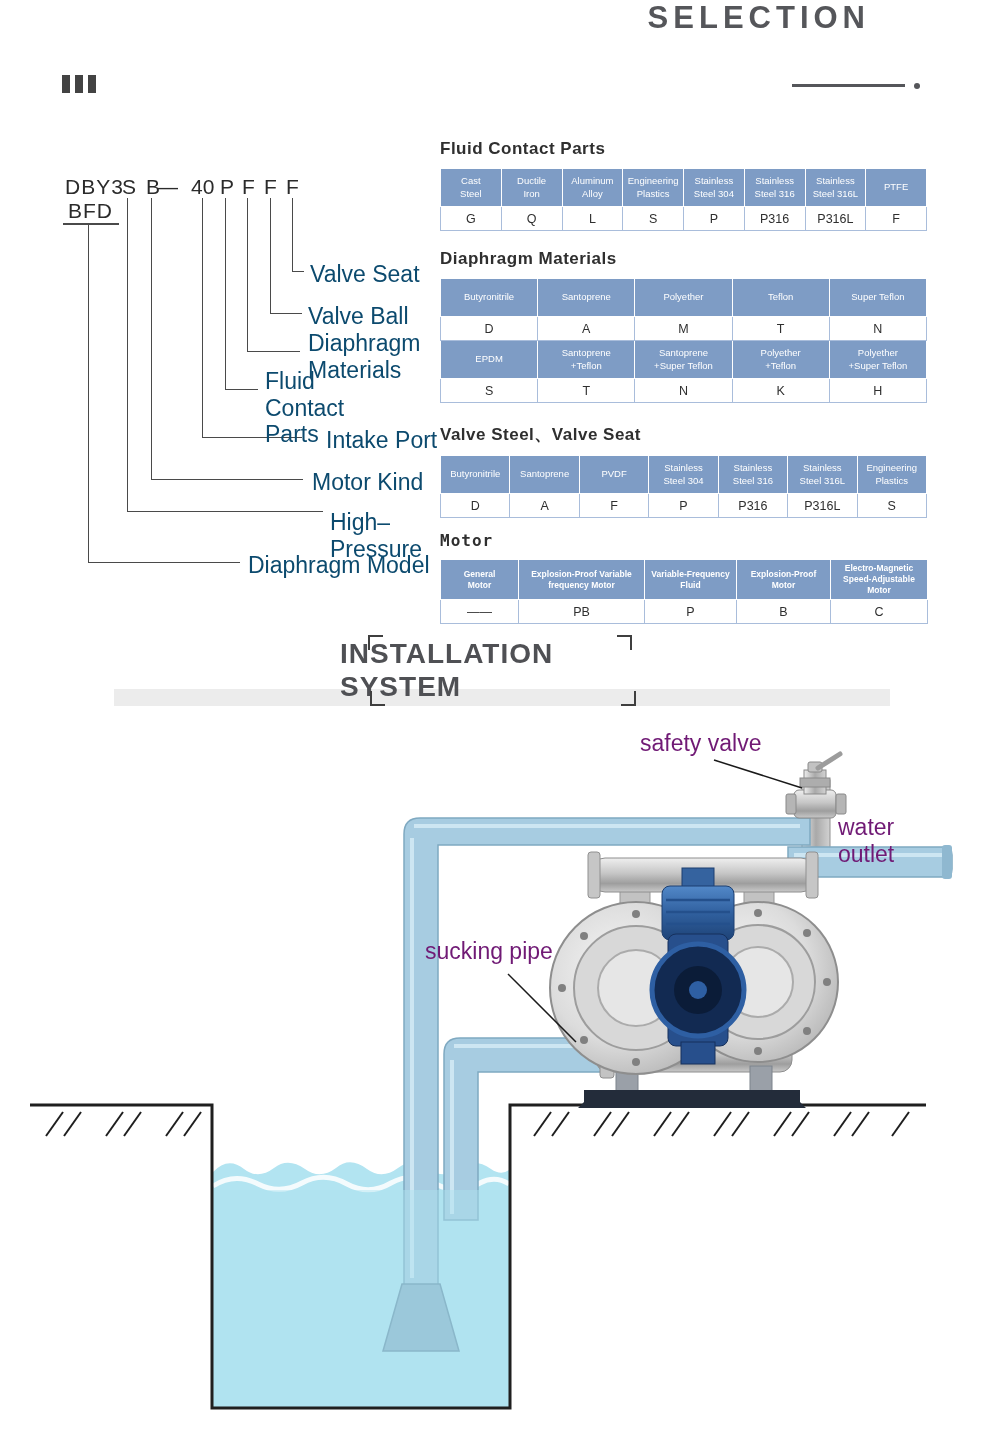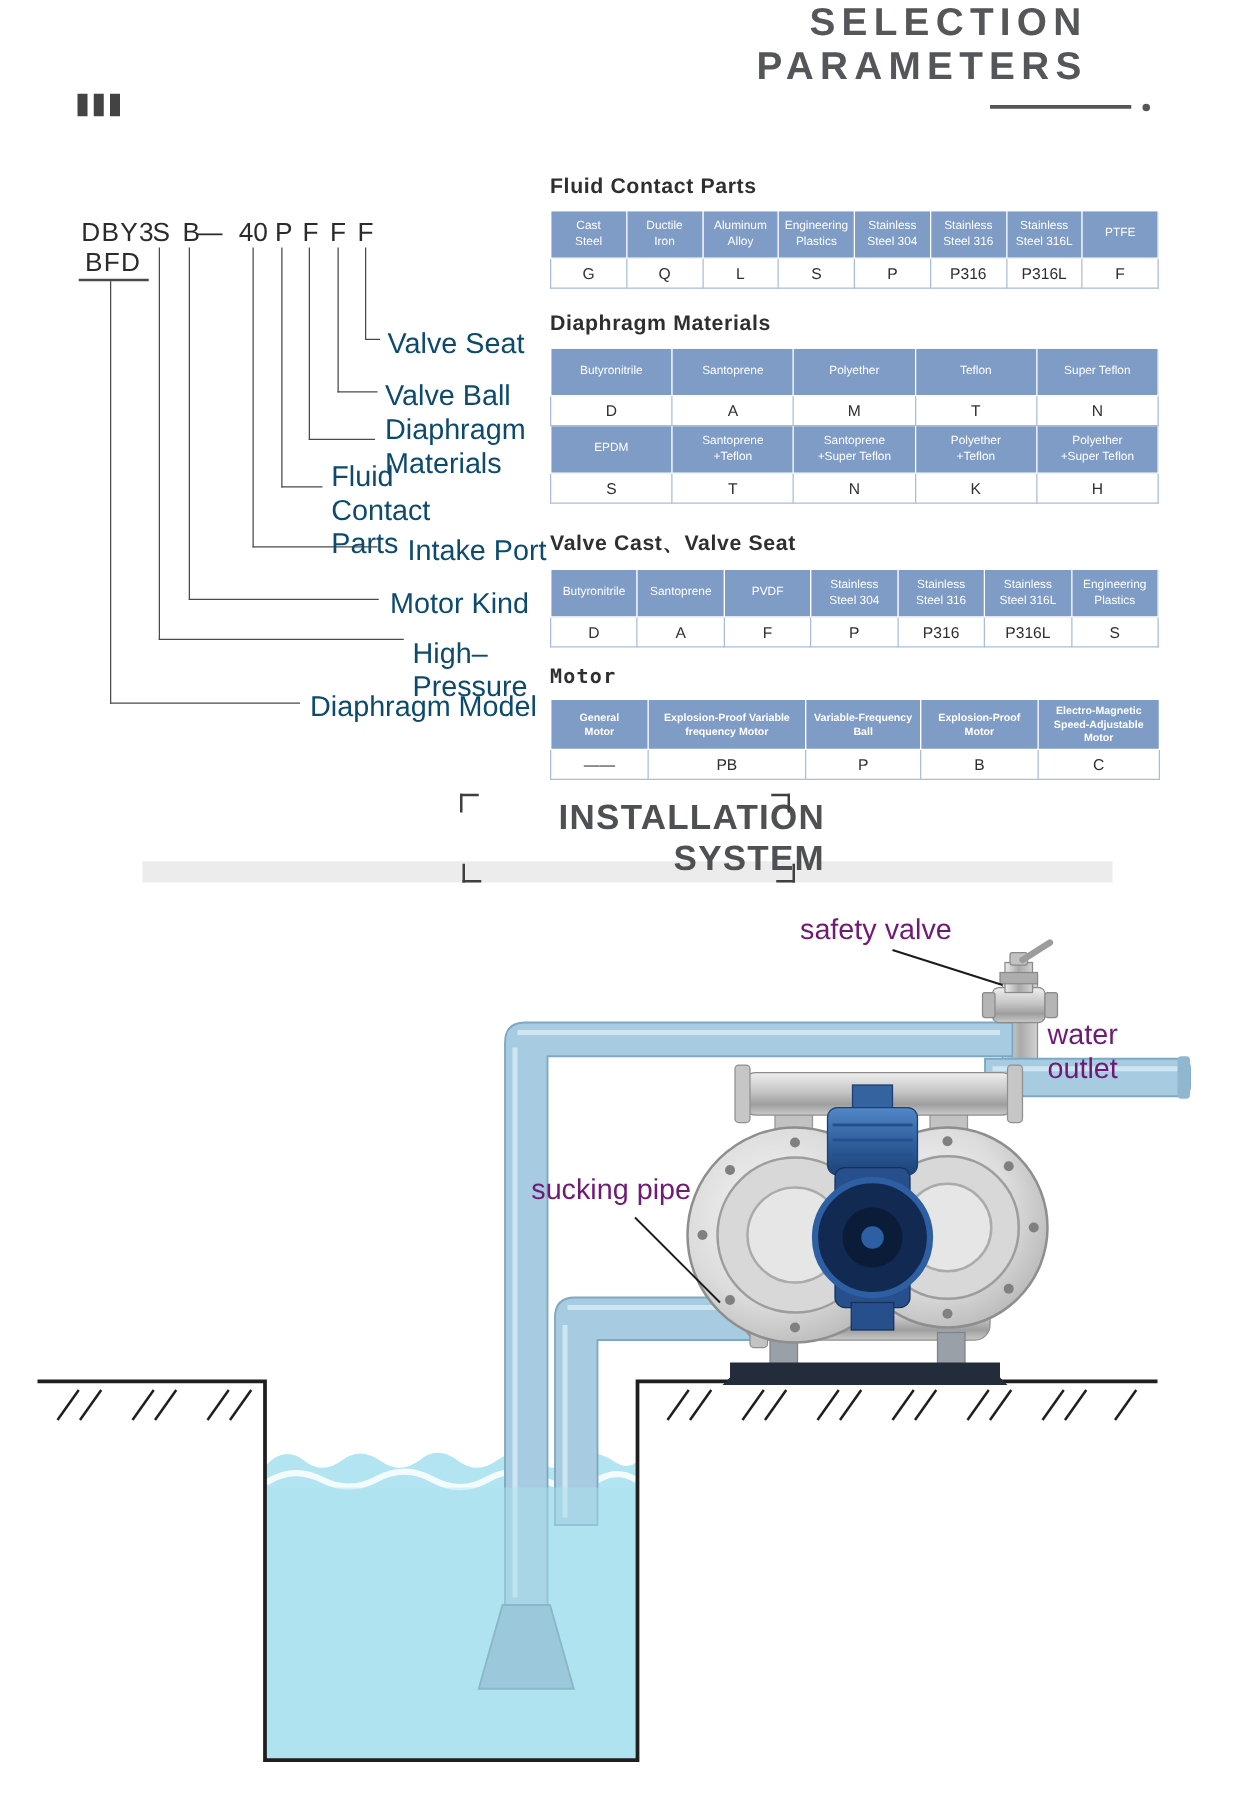--- a/index.html
+++ b/index.html
@@ -26,21 +26,21 @@
   .tbl-title{font-size:17px;font-weight:bold;letter-spacing:.5px;color:#2f2f2f;margin:0 0 9px}
   .mt18{margin-top:18px}.mt20{margin-top:20px}.mt13{margin-top:13px}
   .tbl-title.mono{font-family:"DejaVu Sans Mono",monospace;font-size:16px;letter-spacing:1px}
   table{border-collapse:collapse;width:487px;table-layout:fixed}
   th{background:#7e9cc5;color:#fff;font-weight:normal;font-size:9.5px;line-height:1.3;padding:3px 2px;border:1.5px solid #fff;height:38px;text-align:center;vertical-align:middle;white-space:pre-line}
   td{background:#fff;color:#2f2f2f;font-size:12.5px;border:1px solid #a9bddb;height:24px;text-align:center;padding:2px}
   .motor-tbl th{font-weight:bold;font-size:8.5px;height:31px}
 
   
   .inst-band{position:absolute;left:114px;top:689px;width:776px;height:17px;background:#ececec}
-  .inst-title{position:absolute;left:340px;top:637px;width:320px;text-align:right;font-size:28px;font-weight:bold;letter-spacing:1px;line-height:1.18;color:#4f5054;z-index:2}
+  .inst-title{position:absolute;left:340px;top:637px;width:320px;text-align:left;font-size:28px;font-weight:bold;letter-spacing:1px;line-height:1.18;color:#4f5054;z-index:2}
   .bk{position:absolute;width:15px;height:15px;z-index:3}
   .bk-tl{left:368px;top:635px;border-left:2.5px solid #3f3f3f;border-top:2.5px solid #3f3f3f}
   .bk-tr{left:617px;top:635px;border-right:2.5px solid #3f3f3f;border-top:2.5px solid #3f3f3f}
   .bk-bl{left:370px;top:691px;border-left:2.5px solid #3f3f3f;border-bottom:2.5px solid #3f3f3f}
   .bk-br{left:621px;top:691px;border-right:2.5px solid #3f3f3f;border-bottom:2.5px solid #3f3f3f}
 
   
   .diagram{position:absolute;left:0;top:720px}
   .dlabel{position:absolute;font-size:23px;color:#701a75}
   .lbl-safety{left:640px;top:730px}
@@ -52,21 +52,20 @@
 
 <div class="page">
 
   <div class="bars">
       <i></i>
       <i></i>
       <i></i>
     </div>
   <div class="main-title">
     <div>SELECTION</div>
-    <div>PARAMETERS</div>
   </div>
   <div class="title-rule"></div>
   <div class="title-dot"></div>
 
   <div class="model">
     <span class="code" style="left:5px;top:7px;letter-spacing:1px">DBY3</span>
     <span class="code" style="left:62px;top:7px">S</span>
     <span class="code" style="left:86px;top:7px">B</span>
     <span class="code" style="left:97px;top:7px">—</span>
     <span class="code" style="left:131px;top:7px">40</span>
@@ -162,21 +161,21 @@
       <tr>
         <td>S</td>
         <td>T</td>
         <td>N</td>
         <td>K</td>
         <td>H</td>
       </tr>
     </tbody>
       </table>
 
-    <div class="tbl-title mt20">Valve Cast、Valve Seat</div>
+    <div class="tbl-title mt20">Valve Steel、Valve Seat</div>
     <table>
       <tbody>
           <tr>
         <th>Butyronitrile</th>
         <th>Santoprene</th>
         <th>PVDF</th>
         <th>Stainless
 Steel 304</th>
         <th>Stainless
 Steel 316</th>
@@ -206,21 +205,21 @@
           <col style="width:94px">
           <col style="width:97px">
       </colgroup>
       <tbody>
           <tr>
         <th>General
 Motor</th>
         <th>Explosion-Proof Variable
 frequency Motor</th>
         <th>Variable-Frequency
-Ball</th>
+Fluid</th>
         <th>Explosion-Proof
 Motor</th>
         <th>Electro-Magnetic
 Speed-Adjustable Motor</th>
       </tr>
       <tr>
         <td>——</td>
         <td>PB</td>
         <td>P</td>
         <td>B</td>

